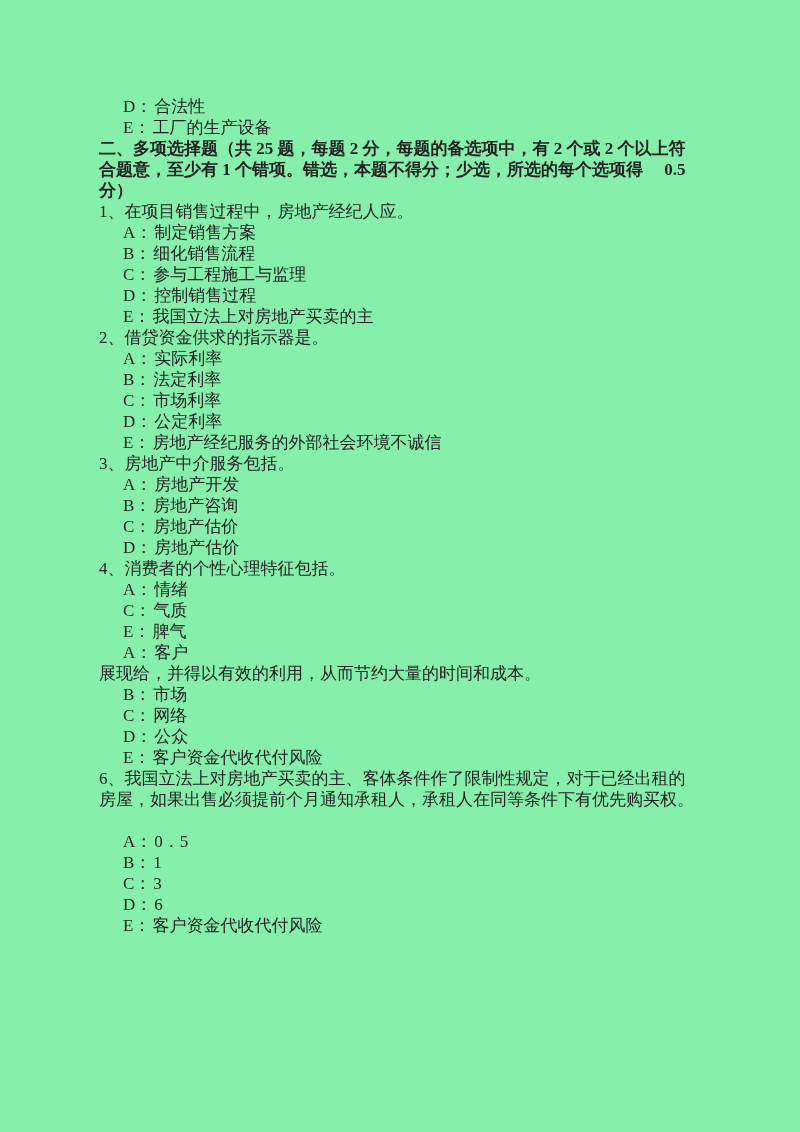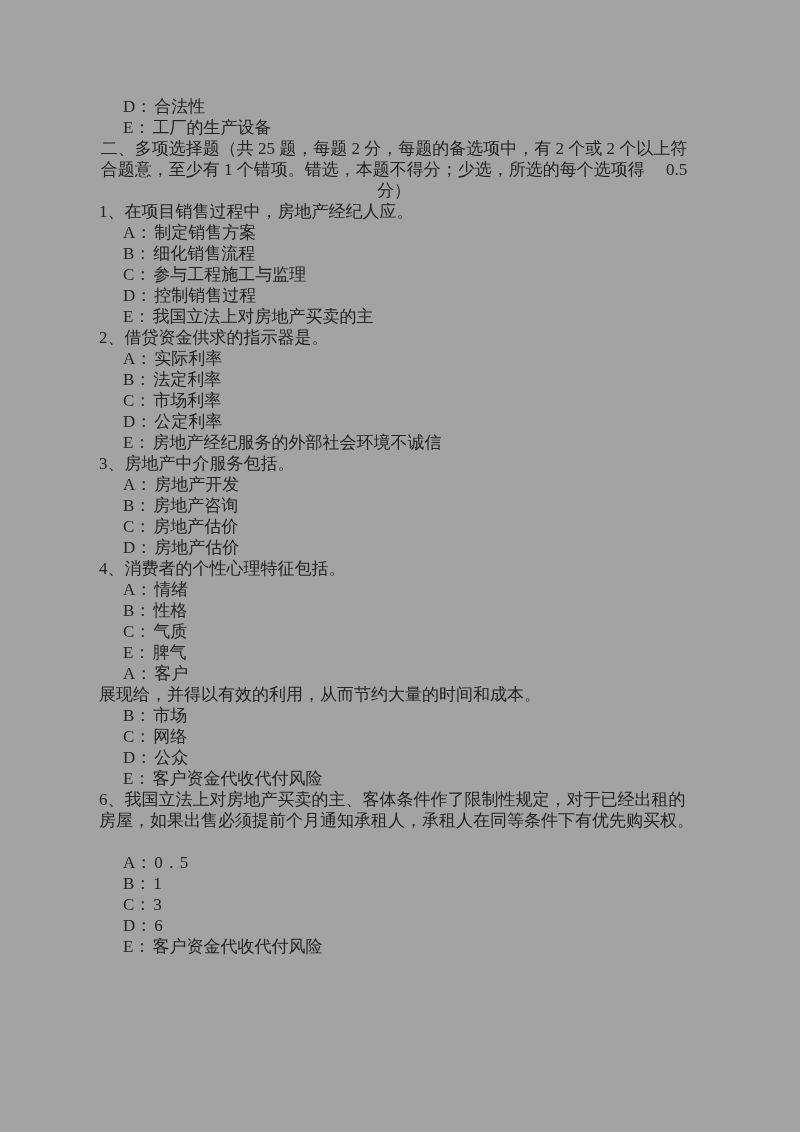--- a/index.html
+++ b/index.html
@@ -1,34 +1,34 @@
 <!DOCTYPE html>
 <html><head>
 <meta charset="utf-8">
 <style>
   html, body { margin: 0; padding: 0; background: #ffffff; }
   .page {
     position: relative;
     width: 800px;
     height: 1132px;
-    background: #a3a3a3;
+    background: #86efac;
     overflow: hidden;
     font-family: "Liberation Serif", "DejaVu Serif", serif;
     color: #222222;
   }
   .content {
     position: absolute;
     left: 99px;
     top: 96px;
     width: 590px;
     font-size: 17px;
     line-height: 21px;
   }
   .line { white-space: nowrap; height: 21px; }
-  .bold { font-weight: 400; text-align: center; }
+  .bold { font-weight: 700; }
   .opt { padding-left: 24px; }
   .opt-label { margin-right: 2px; }
   .blank { height: 21px; }
 </style>
 </head>
 <body>
 
 <div class="page">
   <div class="content">
 
@@ -54,21 +54,20 @@
     <div class="line opt"><span class="opt-label">E：</span><span>房地产经纪服务的外部社会环境不诚信</span></div>
 
     <div class="line"><span>3、</span><span>房地产中介服务包括。</span></div>
     <div class="line opt"><span class="opt-label">A：</span><span>房地产开发</span></div>
     <div class="line opt"><span class="opt-label">B：</span><span>房地产咨询</span></div>
     <div class="line opt"><span class="opt-label">C：</span><span>房地产估价</span></div>
     <div class="line opt"><span class="opt-label">D：</span><span>房地产估价</span></div>
 
     <div class="line"><span>4、</span><span>消费者的个性心理特征包括。</span></div>
     <div class="line opt"><span class="opt-label">A：</span><span>情绪</span></div>
-    <div class="line opt"><span class="opt-label">B：</span><span>性格</span></div>
     <div class="line opt"><span class="opt-label">C：</span><span>气质</span></div>
     <div class="line opt"><span class="opt-label">E：</span><span>脾气</span></div>
 
     <div class="line opt"><span class="opt-label">A：</span><span>客户</span></div>
     <div class="line">展现给，并得以有效的利用，从而节约大量的时间和成本。</div>
     <div class="line opt"><span class="opt-label">B：</span><span>市场</span></div>
     <div class="line opt"><span class="opt-label">C：</span><span>网络</span></div>
     <div class="line opt"><span class="opt-label">D：</span><span>公众</span></div>
     <div class="line opt"><span class="opt-label">E：</span><span>客户资金代收代付风险</span></div>
 

